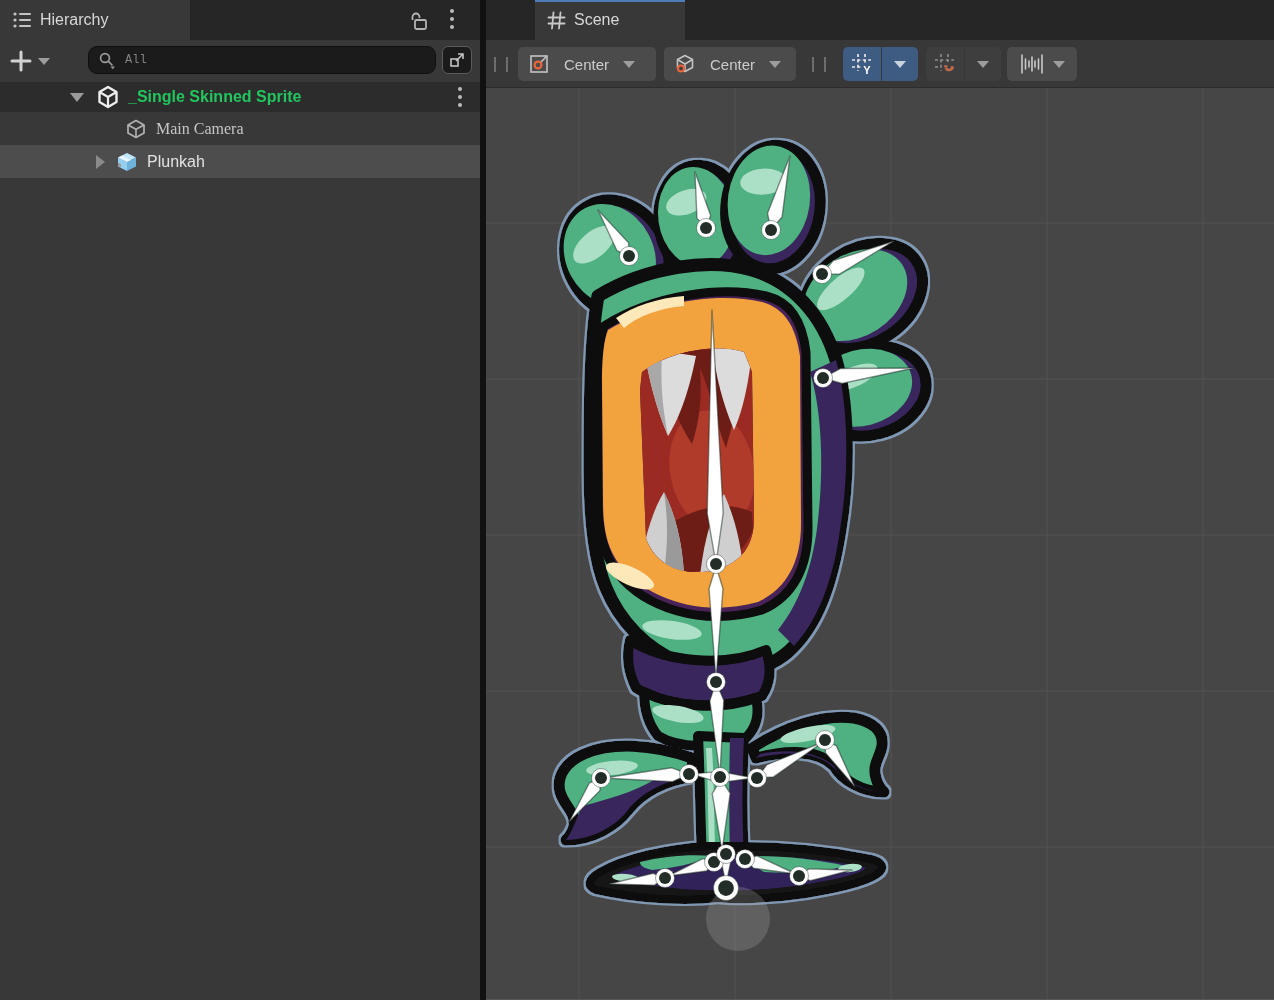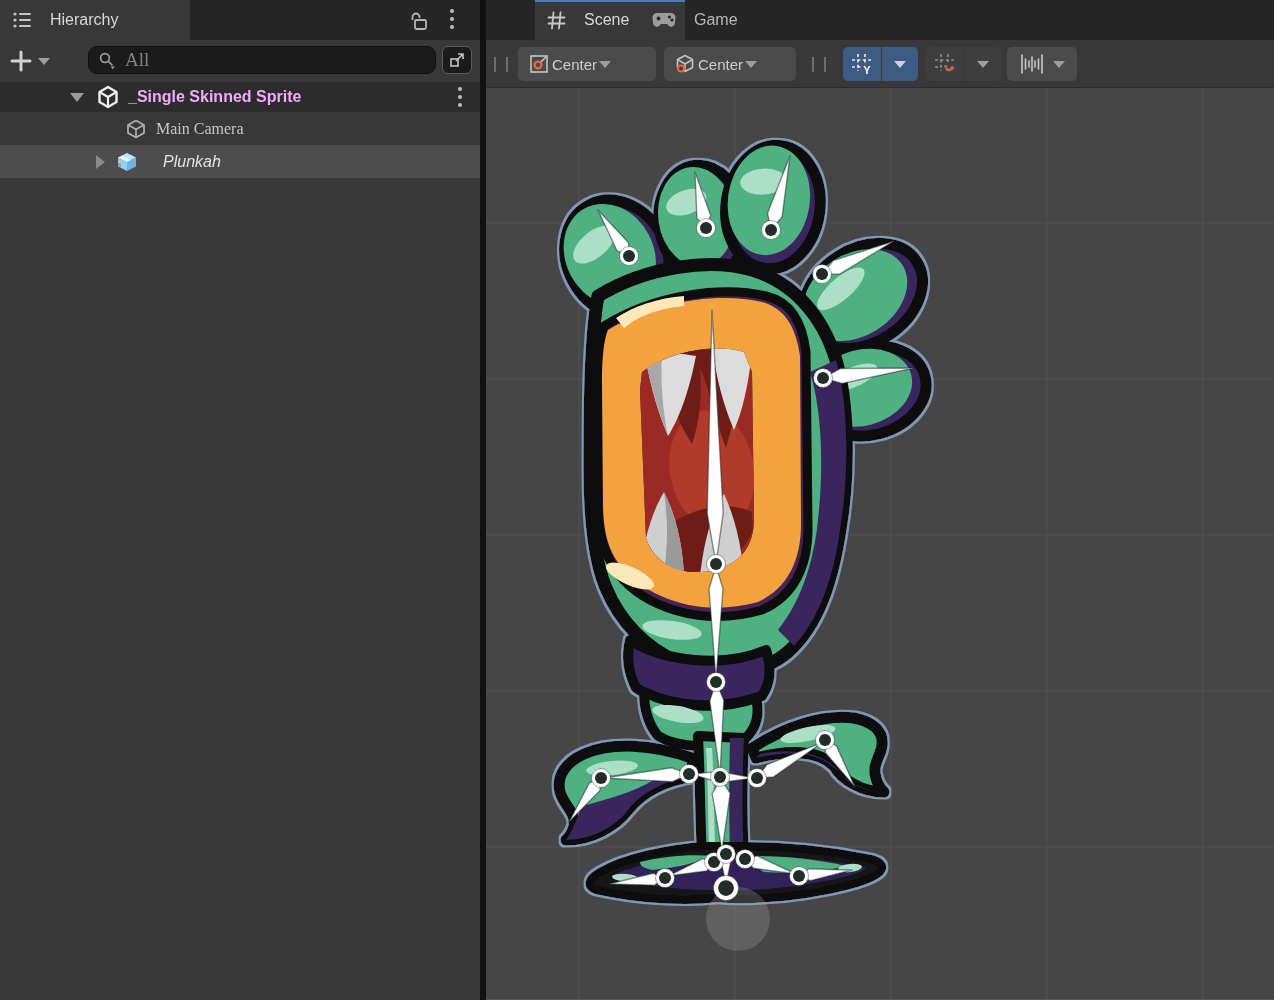--- a/index.html
+++ b/index.html
@@ -2,56 +2,56 @@
 <html><head>
 <meta charset="utf-8">
 <style>
   html,body{margin:0;padding:0;background:#202020;}
   .app{position:relative;width:1274px;height:1000px;background:#383838;overflow:hidden;
        font-family:"Liberation Sans",sans-serif;color:#cfcfcf;-webkit-font-smoothing:antialiased;}
   .abs{position:absolute;}
 
   
   .tabbar{position:absolute;top:0;height:40px;background:#262626;}
-  .tab{position:absolute;top:0;height:40px;display:flex;align-items:center;gap:18px;
+  .tab{position:absolute;top:0;height:40px;display:flex;align-items:center;gap:8px;
        padding:0 18px 0 12px;font-size:16px;color:#b9b9b9;box-sizing:border-box;}
   .tab.active{background:#383838;color:#d8d8d8;}
   .tab .topline{position:absolute;left:0;top:0;right:0;height:2px;background:#4d7cb8;}
 
   
   .hier{position:absolute;left:0;top:0;width:480px;height:1000px;background:#383838;}
   .hier-toolbar{position:absolute;left:0;top:40px;width:480px;height:42px;background:#383838;}
   .searchbox{position:absolute;left:88px;top:6px;width:348px;height:28px;background:#1b1b1b;
              border:1px solid #101010;border-radius:9px;display:flex;align-items:center;box-sizing:border-box;}
   .searchbox input{flex:1;background:transparent;border:none;outline:none;color:#c4b5fd;
-                   font-size:19px;font-family:Liberation Serif, serif;}
+                   font-size:12px;font-family:Liberation Mono, monospace;}
   .searchbox input::placeholder{color:#828282;}
   .popout-btn{position:absolute;left:442px;top:6px;width:30px;height:28px;border:1px solid #5c5c5c;
               border-radius:6px;display:flex;align-items:center;justify-content:center;box-sizing:border-box;background:#1b1b1b;}
   .row{position:absolute;left:0;width:480px;display:flex;align-items:center;font-size:16px;}
-  .row-scene{top:82px;height:30px;background:#2c2c2c;color:#f0abfc;font-weight:bold;}
+  .row-scene{top:82px;height:30px;background:#2c2c2c;color:#22c55e;font-weight:bold;}
   .row-cam{top:112px;height:33px;color:#c6c6c6;}
   .row-plk{top:145px;height:33px;background:#4d4d4d;color:#e2e2e2;}
   .sel-accent{position:absolute;left:64px;top:145px;width:5px;height:33px;background:#3c7dc2;}
   .tri-down{width:0;height:0;border-left:7px solid transparent;border-right:7px solid transparent;
             border-top:9px solid #9a9a9a;}
   .tri-right{width:0;height:0;border-top:7px solid transparent;border-bottom:7px solid transparent;
              border-left:9px solid #8a8a8a;}
   .kebab{display:inline-flex;flex-direction:column;gap:4px;}
   .kebab i{width:4px;height:4px;border-radius:50%;background:#bdbdbd;}
 
   
   .divider{position:absolute;left:480px;top:0;width:6px;height:1000px;background:#111111;}
 
   
   .scene{position:absolute;left:486px;top:0;width:788px;height:1000px;background:#383838;}
   .scene-toolbar{position:absolute;left:0;top:40px;width:788px;height:48px;background:#383838;
                  border-bottom:1px solid #2c2c2c;box-sizing:border-box;}
   .tbtn{position:absolute;top:7px;height:34px;background:#4b4b4b;border-radius:5px;display:flex;
-        align-items:center;gap:2px;padding:0 10px;font-size:15px;color:#cccccc;box-sizing:border-box;}
+        align-items:center;gap:14px;padding:0 10px;font-size:15px;color:#cccccc;box-sizing:border-box;}
   .tbtn.blue{background:#3e5b82;}
   .tbtn.dark{background:#3e3e3e;}
   .handle{position:absolute;top:17px;width:10px;height:15px;
           border-left:2px solid #6e6e6e;border-right:2px solid #6e6e6e;}
   .caret{width:0;height:0;border-left:6px solid transparent;border-right:6px solid transparent;
          border-top:7px solid #9d9d9d;}
   .caret.lite{border-top-color:#c8d2e0;}
   .viewport{position:absolute;left:0;top:88px;width:788px;height:912px;background:#464646;
             border-bottom:1px solid #565656;box-sizing:border-box;overflow:hidden;}
   .viewport svg{display:block;}
@@ -142,48 +142,39 @@
     <div class="sel-accent"></div>
     <div class="row row-plk">
       <span class="tri-right" style="margin-left:96px;"></span>
       <svg style="margin-left:10px;" width="24" height="24" viewBox="0 0 24 24">
         <path d="M12 3 L21 7.5 L12 12 L3 7.5 Z" fill="#bfe6fb"></path>
         <path d="M21 7.5 V16.5 L12 21 V12 Z" fill="#6fb2dd"></path>
         <path d="M3 7.5 V16.5 L12 21 V12 Z" fill="#93cdf0"></path>
         <path d="M7.2 5.4 L16.2 9.9 L12 12 L3 7.5 Z" fill="#eaf7ff" opacity="0.85"></path>
         <path d="M3 12.5 L6 14 V17.8 L3 16.3 Z" fill="#9c9c9c"></path>
       </svg>
-      <span style="margin-left:24px;font-style:italic;">Plunkah</span>
+      <span style="margin-left:8px;">Plunkah</span>
     </div>
   </div>
 
   <div class="divider"></div>
 
   <div class="scene">
     <div class="tabbar" style="left:0;width:788px;">
       <div class="tab active" style="left:1px;min-width:150px;margin-left:48px;">
         <span class="topline"></span>
         <svg width="19" height="19" viewBox="0 0 19 19">
           <g stroke="#c8c8c8" stroke-width="1.8" stroke-linecap="round">
             <line x1="6.5" y1="1.5" x2="5" y2="17.5"></line>
               <line x1="13.5" y1="1.5" x2="12" y2="17.5"></line>
             <line x1="1.5" y1="6.5" x2="17.5" y2="6.5"></line>
               <line x1="1.5" y1="12.5" x2="17.5" y2="12.5"></line>
           </g>
         </svg>
         <span>Scene</span>
-      </div>
-      <div class="tab" style="left:154px;min-width:140px;">
-        <svg width="24" height="16" viewBox="0 0 24 16">
-          <path d="M5 1 H19 A4.5 4.5 0 0 1 23.5 5.5 L23 11 A3.8 3.8 0 0 1 16.5 13.5 L15 12 H9 L7.5 13.5 A3.8 3.8 0 0 1 1 11 L0.5 5.5 A4.5 4.5 0 0 1 5 1 Z" fill="#9c9c9c"></path>
-          <circle cx="6.5" cy="6.5" r="1.9" fill="#262626"></circle>
-          <circle cx="17.5" cy="5" r="1.6" fill="#262626"></circle>
-            <circle cx="20" cy="8" r="1.6" fill="#262626"></circle>
-        </svg>
-        <span>Game</span>
       </div>
     </div>
 
     <div class="scene-toolbar">
       <span class="handle" style="left:8px;"></span>
 
       <div class="tbtn" style="left:32px;min-width:138px;">
         <svg width="22" height="22" viewBox="0 0 22 22">
           <rect x="3" y="3" width="16" height="16" fill="none" stroke="#c4c4c4" stroke-width="1.6"></rect>
           <line x1="12.5" y1="9.5" x2="18" y2="4" stroke="#c4c4c4" stroke-width="1.6"></line>

